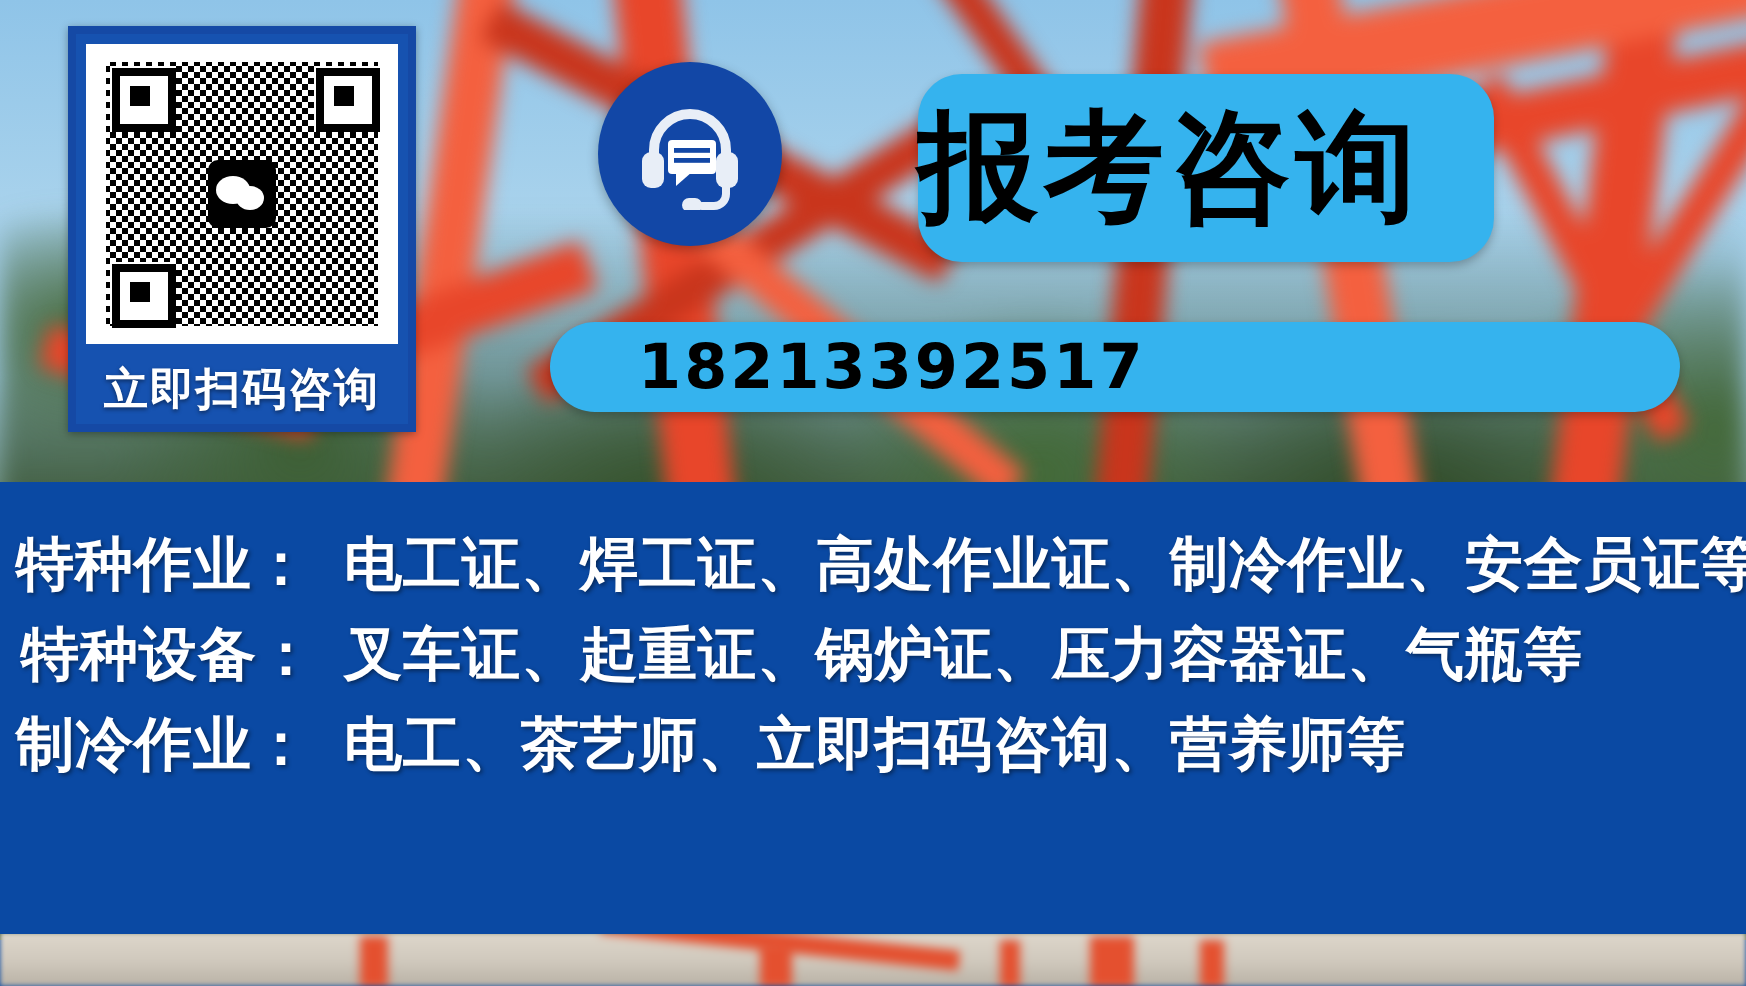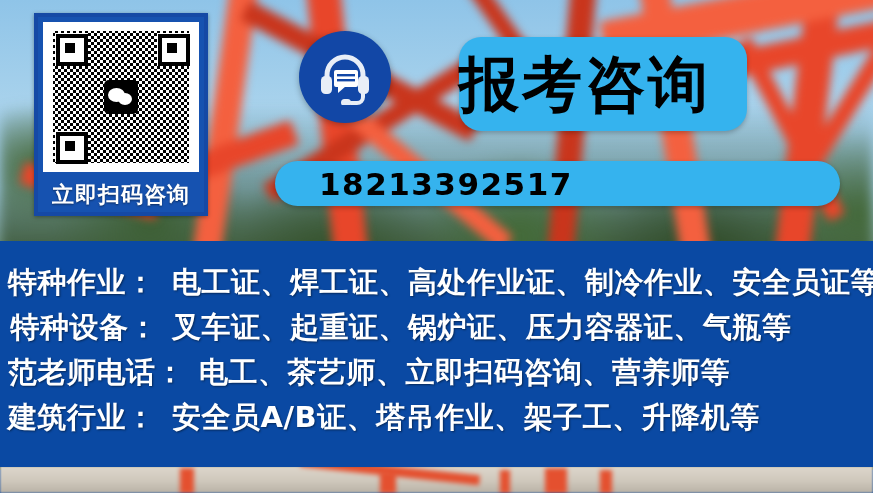--- a/index.html
+++ b/index.html
@@ -226,20 +226,17 @@
   </div>
 
   <div class="panel">
     <div class="line l0">
       <span class="cat">特种作业：</span><span class="items">电工证、焊工证、高处作业证、制冷作业、安全员证等</span>
     </div>
     <div class="line l1">
       <span class="cat">特种设备：</span><span class="items">叉车证、起重证、锅炉证、压力容器证、气瓶等</span>
     </div>
     <div class="line l2">
-      <span class="cat">范老师电话：</span><span class="items">电工、茶艺师、立即扫码咨询、营养师等</span>
-    </div>
-    <div class="line l3">
-      <span class="cat">建筑行业：</span><span class="items">安全员A/B证、塔吊作业、架子工、升降机等</span>
+      <span class="cat">制冷作业：</span><span class="items">电工、茶艺师、立即扫码咨询、营养师等</span>
     </div>
   </div>
 
 </div>
 
 </body></html>

